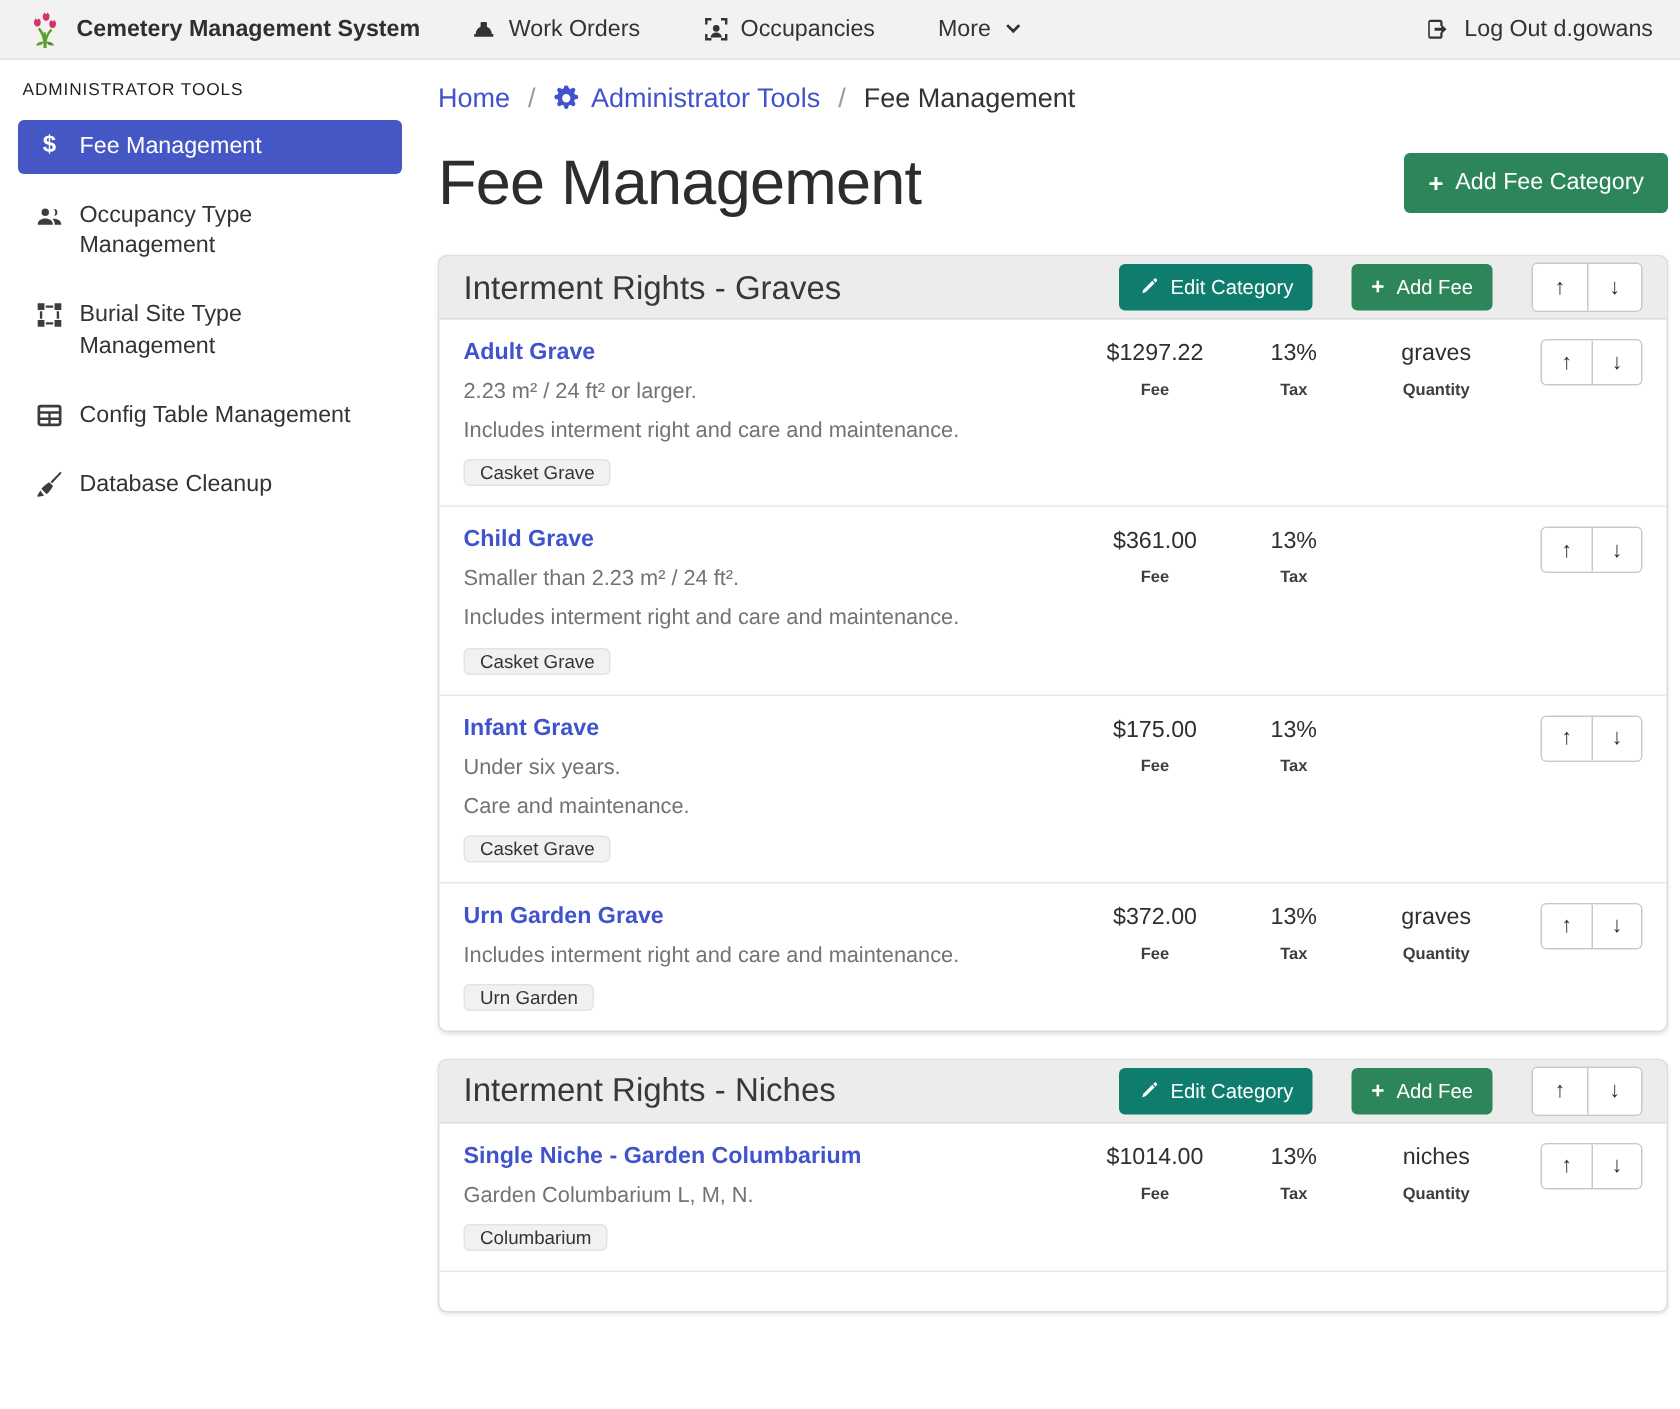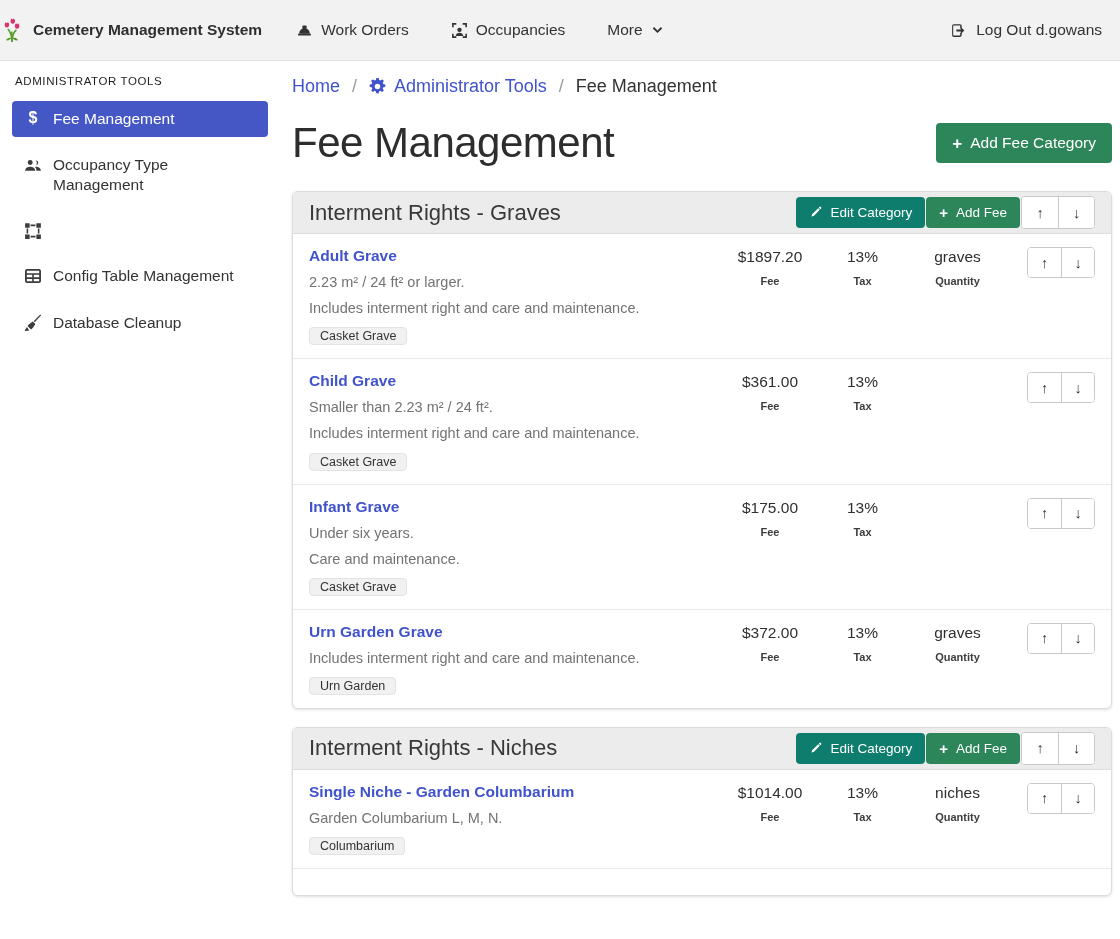--- a/index.html
+++ b/index.html
@@ -8,22 +8,22 @@
   }
   *{box-sizing:border-box;}
   html,body{margin:0;padding:0;}
   body{
     width:1120px;height:939px;overflow:hidden;background:#fff;
     font-family:"Liberation Sans","DejaVu Sans",sans-serif;color:var(--text);
   }
   svg{display:block;}
   
   .navbar{
-    height:61px;background:var(--navbar-bg);border-bottom:1px solid #e4e4e4;
-    display:flex;align-items:center;padding:0 18px 0 0;
+    height:40px;background:var(--navbar-bg);border-bottom:1px solid #e4e4e4;
+    display:flex;align-items:center;padding:0 18px 0 18px;
   }
   .brand{display:flex;align-items:center;gap:9px;cursor:pointer;}
   .brand-title{font-weight:bold;font-size:15.5px;color:#2f2f2f;}
   .nav-links{display:flex;align-items:center;margin-left:34px;gap:42px;}
   .nav-item{display:flex;align-items:center;gap:8px;font-size:15.5px;color:#333;cursor:pointer;}
   .nav-item .ic{color:#333;}
   .nav-right{margin-left:auto;display:flex;align-items:center;gap:9px;font-size:15.5px;color:#333;cursor:pointer;}
   
   .layout{display:flex;align-items:flex-start;}
   .sidebar{width:280px;flex:0 0 280px;padding:12px 12px 12px 14px;}
@@ -59,21 +59,21 @@
   
   .card{
     border:1px solid #dcdcdc;border-radius:6px;margin-bottom:18px;background:#fff;
     box-shadow:0 1px 3px rgba(0,0,0,.13);overflow:hidden;
   }
   .card-header{
     background:var(--card-header-bg);padding:4px 16px;display:flex;align-items:center;
     border-bottom:1px solid #ddd;
   }
   .card-title{font-size:22px;font-weight:400;color:#383838;}
-  .card-actions{margin-left:auto;display:flex;align-items:center;gap:1px;}
+  .card-actions{margin-left:auto;display:flex;align-items:center;gap:26px;}
   .arrow-group{display:inline-flex;border:1px solid #c9c9c9;border-radius:4px;overflow:hidden;background:#fff;}
   .arrow-btn{
     background:#fff;border:none;width:36px;height:31px;font-size:14.5px;color:#2f2f2f;
     cursor:pointer;display:flex;align-items:center;justify-content:center;font-family:inherit;
   }
   .arrow-btn + .arrow-btn{border-left:1px solid #c9c9c9;}
   .fee-row .arrow-btn{width:33px;height:29px;}
   
   .fee-row{
     display:grid;grid-template-columns:1fr 110px 75px 115px 80px;
@@ -172,20 +172,21 @@
       </span>
       <span>Occupancy Type Management</span>
     </div>
 
     <div class="side-item">
       <span class="ic">
         <svg width="18" height="18" viewBox="0 0 16 16" fill="currentColor">
           <path d="M1 1h4v4H1zM11 1h4v4h-4zM1 11h4v4H1zM11 11h4v4h-4zM5.8 2.3h4.4v1.4H5.8zM5.8 12.3h4.4v1.4H5.8zM2.3 5.8h1.4v4.4H2.3zM12.3 5.8h1.4v4.4h-1.4z"></path>
         </svg>
       </span>
+      <span>Burial Site Type Management</span>
     </div>
 
     <div class="side-item">
       <span class="ic">
         <svg width="18" height="18" viewBox="0 0 16 16">
           <rect x="1.7" y="2.5" width="12.6" height="11" rx="1" fill="none" stroke="currentColor" stroke-width="1.6"></rect>
           <path d="M1.7 6.2h12.6M1.7 9.9h12.6M8 6.2v7.3" stroke="currentColor" stroke-width="1.4" fill="none"></path>
         </svg>
       </span>
       <span>Config Table Management</span>
@@ -252,21 +253,21 @@
       </div>
 
       <div class="fee-row">
         <div>
           <a class="fee-name">Adult Grave</a>
           <p class="fee-desc">2.23 m² / 24 ft² or larger.</p>
           <p class="fee-desc">Includes interment right and care and maintenance.</p>
           <span class="badge">Casket Grave</span>
         </div>
         <div class="stat">
-          <span class="stat-value">$1897.20</span>
+          <span class="stat-value">$1297.22</span>
           <span class="stat-label">Fee</span>
         </div>
         <div class="stat">
           <span class="stat-value">13%</span>
           <span class="stat-label">Tax</span>
         </div>
         <div class="stat">
           <span class="stat-value">graves</span>
           <span class="stat-label">Quantity</span>
         </div>

